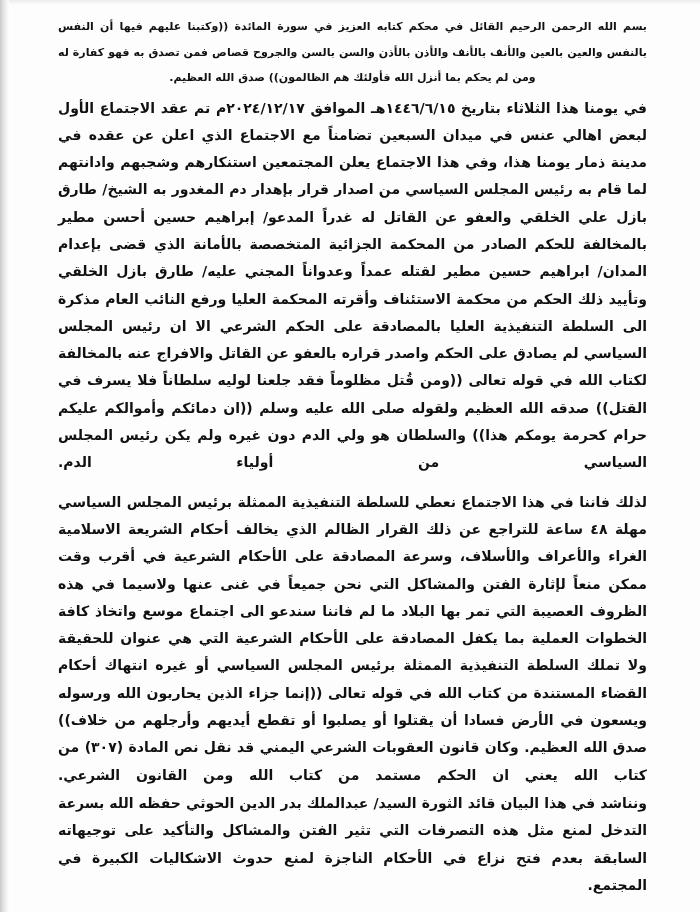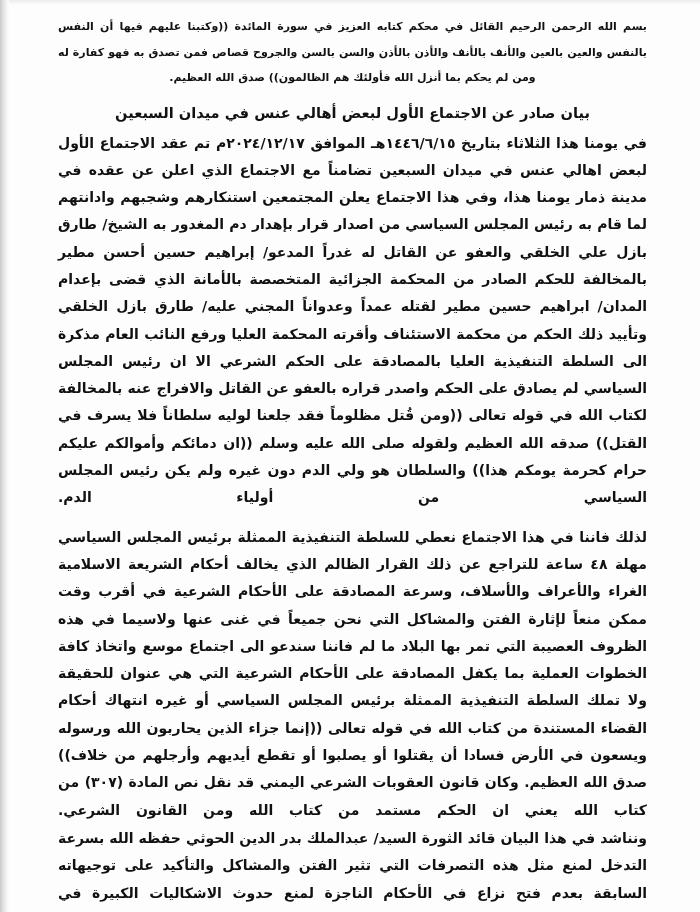--- a/index.html
+++ b/index.html
@@ -91,21 +91,20 @@
 
 <div id="page">
 
   <div class="scan-edge-top"></div>
   <div class="scan-edge-left"></div>
 
   <div class="content">
 
     <p class="ar verse-block">بسم الله الرحمن الرحيم القائل في محكم كتابه العزيز في سورة المائدة ((وكتبنا عليهم فيها أن النفس بالنفس والعين بالعين والأنف بالأنف والأذن بالأذن والسن بالسن والجروح قصاص فمن تصدق به فهو كفارة له ومن لم يحكم بما أنزل الله فأولئك هم الظالمون)) صدق الله العظيم.</p>
 
-    <h1 class="ar doc-title">بيان صادر عن الاجتماع الأول لبعض أهالي عنس في ميدان السبعين</h1>
 
     <p class="ar para">في يومنا هذا الثلاثاء بتاريخ ١٤٤٦/٦/١٥هـ الموافق ٢٠٢٤/١٢/١٧م تم عقد الاجتماع الأول لبعض اهالي عنس في ميدان السبعين تضامناً مع الاجتماع الذي اعلن عن عقده في مدينة ذمار يومنا هذا، وفي هذا الاجتماع يعلن المجتمعين استنكارهم وشجبهم وادانتهم لما قام به رئيس المجلس السياسي من اصدار قرار بإهدار دم المغدور به الشيخ/ طارق بازل علي الخلقي والعفو عن القاتل له غدراً المدعو/ إبراهيم حسين أحسن مطير بالمخالفة للحكم الصادر من المحكمة الجزائية المتخصصة بالأمانة الذي قضى بإعدام المدان/ ابراهيم حسين مطير لقتله عمداً وعدواناً المجني عليه/ طارق بازل الخلقي وتأييد ذلك الحكم من محكمة الاستئناف وأقرته المحكمة العليا ورفع النائب العام مذكرة الى السلطة التنفيذية العليا بالمصادقة على الحكم الشرعي الا ان رئيس المجلس السياسي لم يصادق على الحكم واصدر قراره بالعفو عن القاتل والافراج عنه بالمخالفة لكتاب الله في قوله تعالى ((ومن قُتل مظلوماً فقد جلعنا لوليه سلطاناً فلا يسرف في القتل)) صدقه الله العظيم ولقوله صلى الله عليه وسلم ((ان دمائكم وأموالكم عليكم حرام كحرمة يومكم هذا)) والسلطان هو ولي الدم دون غيره ولم يكن رئيس المجلس السياسي من أولياء الدم.</p>
 
     <p class="ar para gap-above">لذلك فاننا في هذا الاجتماع نعطي للسلطة التنفيذية الممثلة برئيس المجلس السياسي مهلة ٤٨ ساعة للتراجع عن ذلك القرار الظالم الذي يخالف أحكام الشريعة الاسلامية الغراء والأعراف والأسلاف، وسرعة المصادقة على الأحكام الشرعية في أقرب وقت ممكن منعاً لإثارة الفتن والمشاكل التي نحن جميعاً في غنى عنها ولاسيما في هذه الظروف العصيبة التي تمر بها البلاد ما لم فاننا سندعو الى اجتماع موسع واتخاذ كافة الخطوات العملية بما يكفل المصادقة على الأحكام الشرعية التي هي عنوان للحقيقة ولا تملك السلطة التنفيذية الممثلة برئيس المجلس السياسي أو غيره انتهاك أحكام القضاء المستندة من كتاب الله في قوله تعالى ((إنما جزاء الذين يحاربون الله ورسوله ويسعون في الأرض فسادا أن يقتلوا أو يصلبوا أو تقطع أيديهم وأرجلهم من خلاف)) صدق الله العظيم. وكان قانون العقوبات الشرعي اليمني قد نقل نص المادة (٣٠٧) من كتاب الله يعني ان الحكم مستمد من كتاب الله ومن القانون الشرعي.</p>
 
     <p class="ar para">ونناشد في هذا البيان قائد الثورة السيد/ عبدالملك بدر الدين الحوثي حفظه الله بسرعة التدخل لمنع مثل هذه التصرفات التي تثير الفتن والمشاكل والتأكيد على توجيهاته السابقة بعدم فتح نزاع في الأحكام الناجزة لمنع حدوث الاشكاليات الكبيرة في المجتمع.</p>
 
   </div>
 </div>
 

